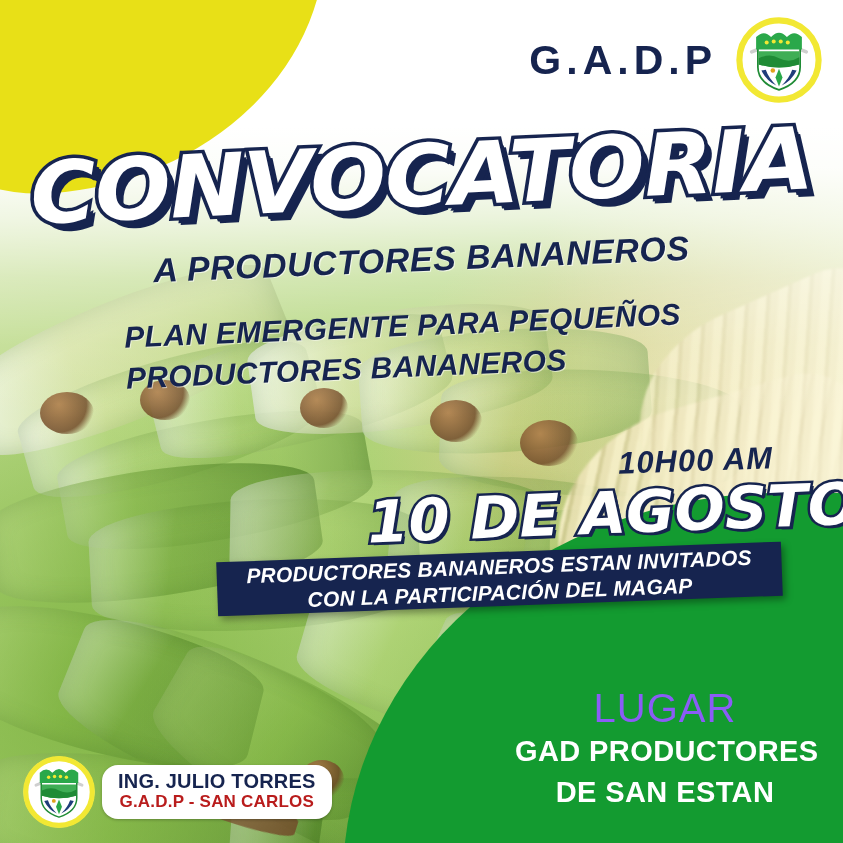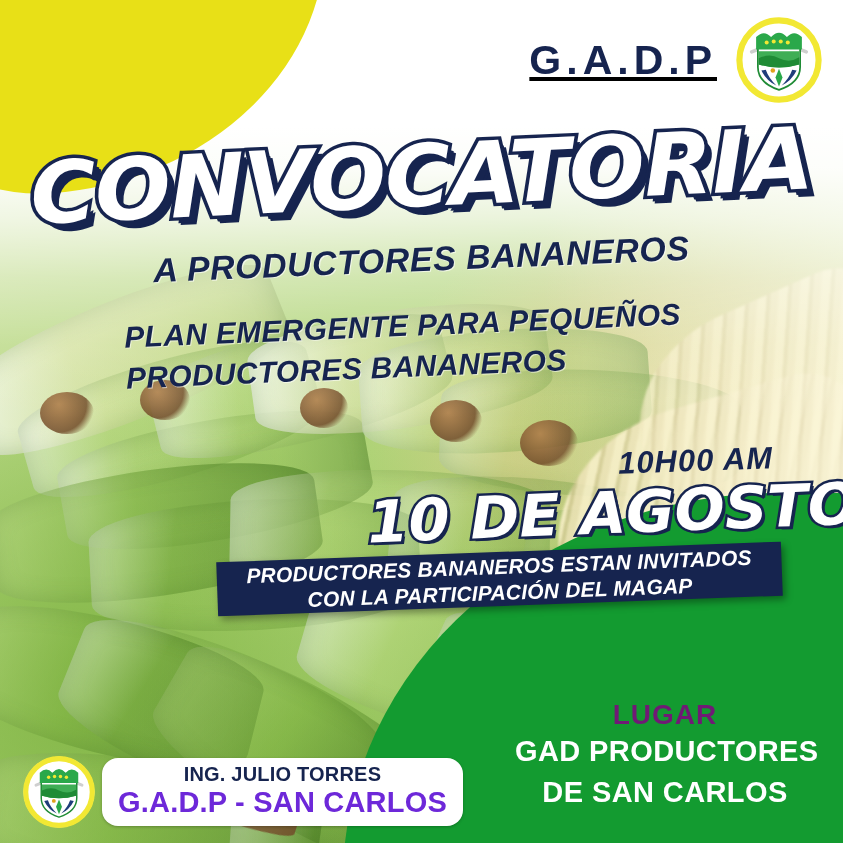--- a/index.html
+++ b/index.html
@@ -102,21 +102,21 @@
   }
 
   
   .header {
     position: absolute;
     right: 20px; top: 16px;
     display: flex;
     align-items: center;
     gap: 18px;
   }
-  .header-text { text-align: right; text-decoration: underline; }
+  .header-text { text-align: right; }
   .gadp-main {
     font-size: 41px;
     font-weight: bold;
     color: #16244f;
     letter-spacing: 5px;
     line-height: 1.0;
     white-space: nowrap;
   }
   .gadp-sub {
     font-size: 25px;
@@ -247,23 +247,23 @@
   }
 
   
   .place-block {
     position: absolute;
     right: 28px; bottom: 30px;
     text-align: center;
     width: 300px;
   }
   .place-title {
-    font-size: 28px;
-    font-weight: bold;
-    color: #701a75;
+    font-size: 40px;
+    font-weight: normal;
+    color: #8b5cf6;
     letter-spacing: 1px;
     line-height: 1.12;
   }
   .place-line {
     font-size: 29px;
     font-weight: bold;
     color: #ffffff;
     letter-spacing: 0.4px;
     line-height: 1.42;
     white-space: nowrap;
@@ -286,23 +286,23 @@
   }
   .sig-name {
     font-size: 20px;
     font-weight: bold;
     color: #16244f;
     letter-spacing: 0.2px;
     line-height: 1.12;
     white-space: nowrap;
   }
   .sig-org {
-    font-size: 29px;
-    font-weight: bold;
-    color: #6d28d9;
+    font-size: 17px;
+    font-weight: bold;
+    color: #b91c1c;
     letter-spacing: 0.2px;
     line-height: 1.18;
     white-space: nowrap;
   }
 </style>
 </head>
 <body>
 
 <div id="poster">
 
@@ -404,21 +404,21 @@
   <div class="banner">
     <div class="banner-inner">
       <div class="banner-line">PRODUCTORES BANANEROS ESTAN INVITADOS</div>
       <div class="banner-line">CON LA  PARTICIPACIÓN DEL MAGAP</div>
     </div>
   </div>
 
   <div class="place-block">
     <div class="place-title">LUGAR</div>
     <div class="place-line">GAD PRODUCTORES</div>
-    <div class="place-line">DE SAN CARLOS</div>
+    <div class="place-line">DE SAN ESTAN</div>
   </div>
 
   <div class="signature">
     <div class="emblem">
       <svg width="74" height="74" viewBox="0 0 100 100" aria-hidden="true">
         <circle cx="50" cy="50" r="48" fill="#ffffff"></circle>
         <circle cx="50" cy="50" r="45" fill="none" stroke="#f2e833" stroke-width="7"></circle>
         <circle cx="50" cy="50" r="38" fill="#ffffff"></circle>
         <rect x="16" y="34" width="30" height="4" rx="2" fill="#cfcfcf" transform="rotate(-22 31 36)"></rect>
         <rect x="54" y="34" width="30" height="4" rx="2" fill="#cfcfcf" transform="rotate(22 69 36)"></rect>

